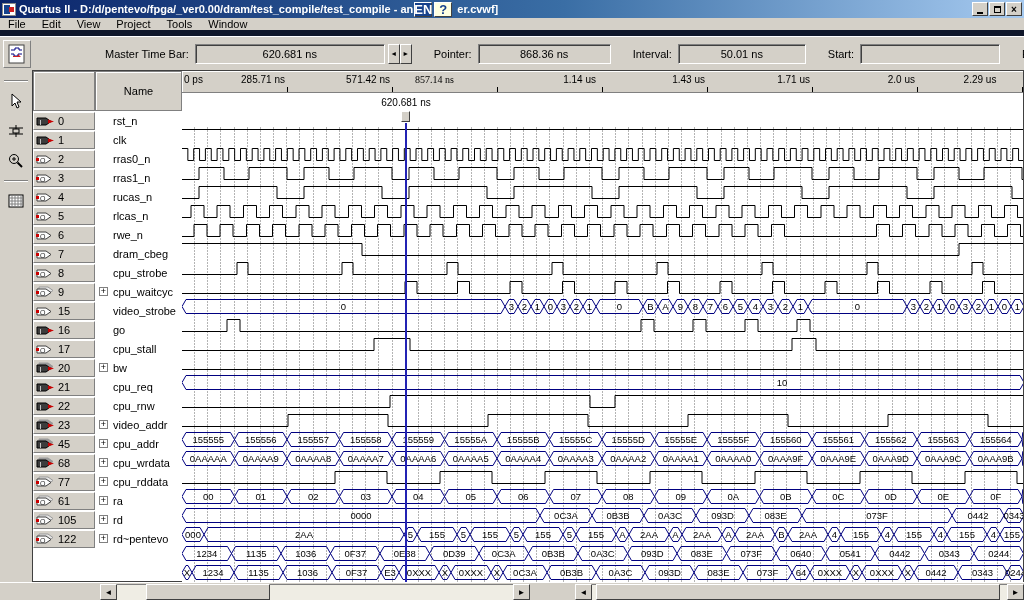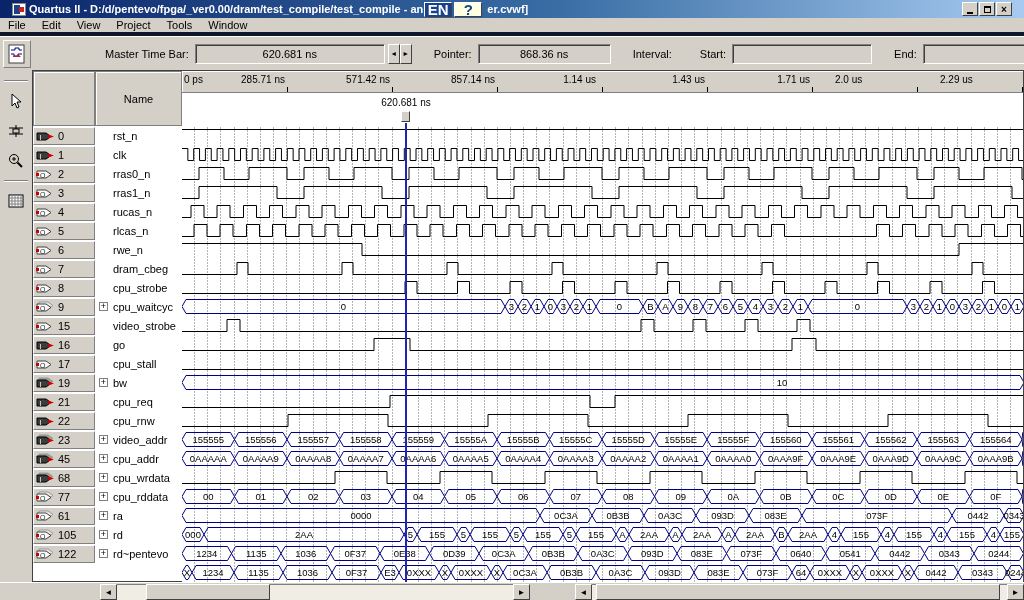--- a/index.html
+++ b/index.html
@@ -1,39 +1,39 @@
 <!DOCTYPE html>
 <html><head>
 <meta charset="utf-8">
 <style>
 *{margin:0;padding:0;box-sizing:border-box;}
 html,body{width:1024px;height:600px;overflow:hidden;background:#d4d0c8;
   font-family:"Liberation Sans",sans-serif;font-size:11px;color:#000;}
 
 #titlebar{position:absolute;left:0;top:0;width:1024px;height:18px;
   background:linear-gradient(to right,#0a246a,#3a6ea5 55%,#a6caf0);
-  display:flex;align-items:center;padding:0 12px;color:#fff;font-weight:bold;white-space:nowrap;overflow:hidden;}
+  display:flex;align-items:center;padding:0 2px;color:#fff;font-weight:bold;white-space:nowrap;overflow:hidden;}
 #app-icon{width:14px;height:13px;margin-right:3px;flex:none;position:relative;background:#fff;border:1px solid #888;}
 #app-icon i{position:absolute;left:1px;top:1px;width:6px;height:9px;background:#16418c;}
 #app-icon b{position:absolute;right:1px;top:3px;width:5px;height:5px;background:#d02020;}
 .badge{flex:none;display:inline-flex;align-items:center;justify-content:center;margin:0 1px;
-  width:28px;height:15px;font-size:15px;font-weight:bold;
+  width:18px;height:15px;font-size:13px;font-weight:bold;
   border:1px solid;border-color:#fff #404040 #404040 #fff;}
 #lang-badge{background:#16418c;color:#fff;}
 #help-badge{background:#ffffe1;color:#16418c;}
 #title-tail{margin-left:4px;}
 #title-spacer{flex:1;}
 .winbtn{flex:none;width:16px;height:14px;background:#d4d0c8;margin-left:1px;
   border:1px solid;border-color:#fff #404040 #404040 #fff;
   display:inline-flex;align-items:center;justify-content:center;color:#000;font-weight:bold;font-size:10px;}
 .minglyph{width:6px;height:2px;background:#000;margin-top:7px;}
 .restglyph{width:7px;height:7px;border:1px solid #000;border-top:2px solid #000;}
 
 #menubar{position:absolute;left:0;top:18px;width:1024px;height:18px;background:#d4d0c8;
-  display:flex;align-items:center;border-bottom:4px solid #0f172a;}
+  display:flex;align-items:center;border-bottom:6px solid #0f172a;}
 .mi{padding:2px 8px;}
 
 #toolbar{position:absolute;left:0;top:36px;width:1024px;height:34px;background:#d4d0c8;
   border-top:1px solid #fff;display:flex;align-items:center;}
 #doc-btn{width:28px;height:28px;margin:0 6px 0 3px;background:#d4d0c8;flex:none;
   border:1px solid;border-color:#fff #808080 #808080 #fff;display:flex;align-items:center;justify-content:center;}
 .tl{margin-left:22px;margin-right:6px;white-space:nowrap;}
 .tl:first-of-type{margin-left:68px;}
 .tf{height:20px;background:#d4d0c8;display:inline-flex;align-items:center;justify-content:center;
   border:1px solid;border-color:#808080 #fff #fff #808080;box-shadow:inset 1px 1px 0 #404040;white-space:nowrap;}
@@ -42,21 +42,21 @@
 #spin-left{margin-left:3px;}
 
 #side-toolbar{position:absolute;left:0;top:70px;width:32px;height:512px;background:#d4d0c8;
   display:flex;flex-direction:column;align-items:center;padding-top:6px;}
 .sbtn{width:26px;height:26px;margin:2px 0;background:#d4d0c8;display:flex;align-items:center;justify-content:center;
   border:1px solid #d4d0c8;}
 .sep{width:24px;height:2px;margin:4px 0;border-top:1px solid #808080;border-bottom:1px solid #fff;}
 
 #name-panel{position:absolute;left:32px;top:70px;width:150px;height:512px;background:#fff;
   border:1px solid #404040;border-right:none;}
-#name-header{display:flex;height:55px;background:#d4d0c8;}
+#name-header{display:flex;height:40px;background:#d4d0c8;}
 .hcell{border:1px solid #808080;box-shadow:inset 1px 1px 0 #fff;background:#d4d0c8;
   display:flex;align-items:center;justify-content:center;}
 #hcell-num{width:62px;}
 #hcell-name{flex:1;}
 .srow{display:flex;height:19px;}
 .numcell{width:62px;height:18px;margin-top:1px;background:#d4d0c8;flex:none;
   border:1px solid;border-color:#fff #808080 #808080 #fff;display:flex;align-items:center;padding-left:2px;}
 .numcell span{margin-left:2px;}
 .namecell{flex:1;background:#fff;display:flex;align-items:center;padding-left:4px;overflow:hidden;white-space:nowrap;}
 .expander{width:9px;height:9px;border:1px solid #808080;background:#fff;flex:none;margin-right:5px;
@@ -131,20 +131,21 @@
     </svg>
   </span>
   <span id="toolbar-fields" style="display:flex;align-items:center;flex:1;">
       <span class="tl">Master Time Bar:</span>
       <span class="tf" style="width: 190px;">620.681 ns</span>
       <span class="sp" id="spin-left">◄</span>
       <span class="sp">►</span>
       <span class="tl">Pointer:</span>
       <span class="tf" style="width: 133px;">868.36 ns</span>
       <span class="tl">Interval:</span>
+      <span class="tf" style="width: 128px;">50.01 ns</span>
       <span class="tl">Start:</span>
       <span class="tf" style="width: 140px;"></span>
       <span class="tl">End:</span>
       <span class="tf" style="width: 140px;"></span>
     </span>
 </div>
 
 <div id="side-toolbar">
   <div class="sep"></div>
   <span class="sbtn">
@@ -365,21 +366,21 @@
         </div>
       </div>
       <div class="srow">
         <div class="numcell">
           <svg width="20" height="13">
             <polygon points="3,1 12,1 17,4.5 12,8 3,8" fill="#9a9a9a" stroke="#9a9a9a"></polygon>
             <polygon points="1,3 10,3 15,6.5 10,10 1,10" fill="#3c3c3c" stroke="#000"></polygon>
             <text x="3.5" y="9.5" font-size="7" fill="#fff">I</text>
             <polygon points="12,4.5 18,6.5 12,8.5" fill="#cc0000"></polygon>
           </svg>
-          <span>19</span>
+          <span>20</span>
         </div>
         <div class="namecell">
           <span class="expander">+</span>
           <span>bw</span>
         </div>
       </div>
       <div class="srow">
         <div class="numcell">
           <svg width="20" height="13">
             <polygon points="1,3 10,3 15,6.5 10,10 1,10" fill="#3c3c3c" stroke="#000"></polygon>
@@ -515,31 +516,31 @@
     </div>
 </div>
 
 <div id="wave-panel">
   <div id="timeline">
       <span class="ticklabel" style="left: 2px;">0 ps</span>
       <span class="ticklabel" style="left: 23px; width: 80px; text-align: right;">285.71 ns</span>
       <span class="tickmark" style="left: 105px;"></span>
       <span class="ticklabel" style="left: 128px; width: 80px; text-align: right;">571.42 ns</span>
       <span class="tickmark" style="left: 210px;"></span>
-      <span class="ticklabel" style="left: 233px; width: 80px; text-align: right;">857.14 ns</span>
+      <span class="ticklabel" style="left: 233px; width: 80px; text-align: left; font-family: Liberation Serif, serif;">857.14 ns</span>
       <span class="tickmark" style="left: 315px;"></span>
       <span class="ticklabel" style="left: 334px; width: 80px; text-align: right;">1.14 us</span>
       <span class="tickmark" style="left: 420px;"></span>
       <span class="ticklabel" style="left: 443px; width: 80px; text-align: right;">1.43 us</span>
       <span class="tickmark" style="left: 525px;"></span>
       <span class="ticklabel" style="left: 548px; width: 80px; text-align: right;">1.71 us</span>
       <span class="tickmark" style="left: 630px;"></span>
-      <span class="ticklabel" style="left: 653px; width: 80px; ">2.0 us</span>
+      <span class="ticklabel" style="left: 653px; width: 80px; text-align: right;">2.0 us</span>
       <span class="tickmark" style="left: 735px;"></span>
-      <span class="ticklabel" style="left: 758px; width: 80px; text-align: left;">2.29 us</span>
+      <span class="ticklabel" style="left: 758px; width: 80px; text-align: center;">2.29 us</span>
       <span class="tickmark" style="left: 840px;"></span>
     </div>
   <div id="marker-strip">
     <div id="marker-label" style="left: 154px; width: 140px;">620.681 ns</div>
     <div id="marker-handle" style="left: 219px;"></div>
   </div>
   <div id="rows">
     <div id="grid"></div>
   <div class="wrow">
         <svg width="842" height="19">

